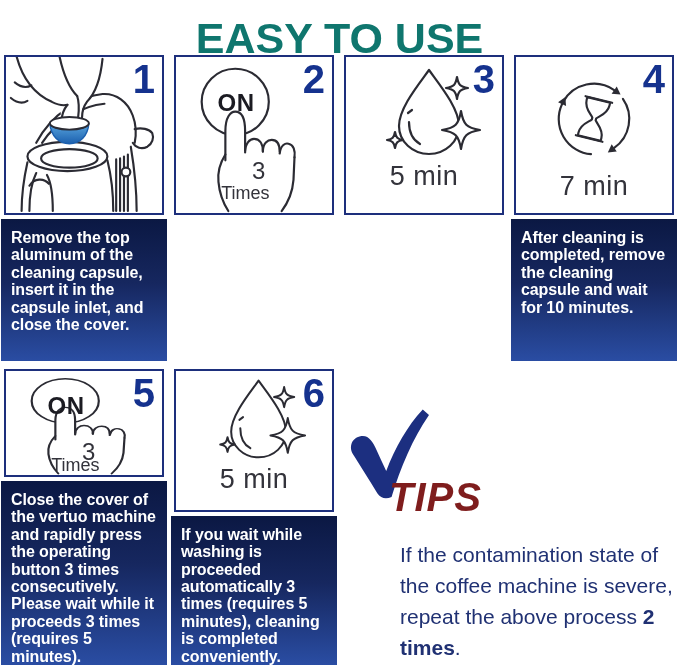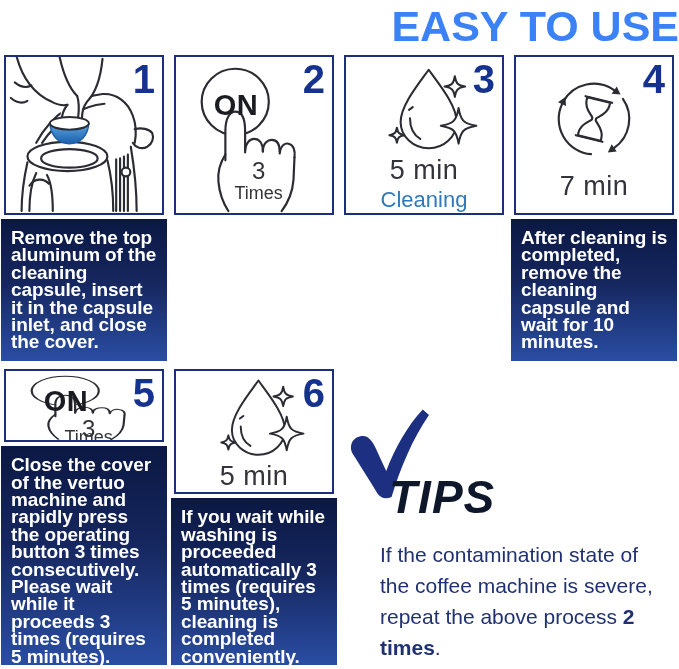--- a/index.html
+++ b/index.html
@@ -1,50 +1,50 @@
 <!DOCTYPE html>
 <html><head>
 <meta charset="utf-8">
 <style>
   * { box-sizing: border-box; margin: 0; padding: 0; }
   body { background: #fff; font-family: "Liberation Sans", sans-serif; }
   .page { position: relative; width: 679px; height: 669px; background: #fff; overflow: hidden; }
 
-  .title { text-align: right; font-size: 43px; font-weight: bold; color: #3b82f6; letter-spacing: 0px; padding-top: 2px; height: 55px; }
+  .title { text-align: center; font-size: 43px; font-weight: bold; color: #0f766e; letter-spacing: 0px; padding-top: 14px; height: 55px; }
 
   .grid { display: grid; grid-template-columns: repeat(4,166px); grid-template-rows: 306px 296px; column-gap: 4px; row-gap: 8px; padding: 0 1px; }
 
   .card { display: flex; flex-direction: column; }
   .illus { position: relative; height: 160px; margin: 0 3px; background: #fff; border: 2px solid #1d2f7c; overflow: hidden; }
   .row2 .illus { height: 148px; }
   .desc { flex: 1; margin-top: 4px; background: linear-gradient(180deg, #0b1843 0%, #16275f 45%, #2a4da3 100%); color: #fff; padding: 10px 8px 0 10px; }
-  .desc p { font-size: 19px; font-weight: bold; line-height: 17.4px; letter-spacing: -0.1px; }
+  .desc p { font-size: 16px; font-weight: bold; line-height: 17.4px; letter-spacing: -0.1px; }
 
   .num { position: absolute; top: 0px; right: 7px; font-size: 40px; font-weight: bold; color: #15328e; line-height: 1.1; }
 
   .svg-abs { position: absolute; inset: 0; width: 100%; height: 100%; }
 
   
-  .on-label { position: absolute; top: 20.5%; left: 17%; width: 43%; text-align: center; font-size: 29px; font-weight: bold; color: #1b1b22; letter-spacing: 0.5px; }
+  .on-label { position: absolute; top: 20.5%; left: 17%; width: 43%; text-align: center; font-size: 24px; font-weight: bold; color: #1b1b22; letter-spacing: 0.5px; }
   .count { position: absolute; top: 64%; left: 33%; width: 40%; text-align: center; font-size: 24px; color: #33333b; }
-  .count-unit { position: absolute; top: 81%; left: 29%; width: 48%; text-align: center; font-size: 18px; color: #33333b; }
+  .count-unit { position: absolute; top: 81%; left: 29%; width: 48%; text-align: left; font-size: 18px; color: #33333b; }
 
   
   .illus.stack { display: flex; flex-direction: column; align-items: center; }
   .drop-svg { width: 150px; height: 92px; margin-top: 9px; }
   .row2 .drop-svg { height: 84px; margin-top: 6px; }
   .cycle-svg { width: 150px; height: 98px; margin-top: 13px; }
   .duration { font-size: 27px; color: #33333b; margin-top: 3px; letter-spacing: 0.5px; }
   .phase { font-size: 22px; color: #2e79b9; margin-top: 1px; }
 
   
   .tips { position: relative; grid-column: 3 / 5; grid-row: 2; }
   .tips-check { position: absolute; left: 6px; top: 40px; width: 82px; height: 92px; }
-  .tips-title { position: absolute; left: 48px; top: 108px; font-size: 46px; line-height: 40px; font-weight: bold; font-style: italic; color: #0f172a; letter-spacing: 1px; }
-  .tips-text { position: absolute; left: 39px; top: 170px; width: 280px; font-size: 21px; line-height: 31px; color: #203173; }
+  .tips-title { position: absolute; left: 48px; top: 108px; font-size: 40px; line-height: 40px; font-weight: bold; font-style: italic; color: #7f1d1d; letter-spacing: 1px; }
+  .tips-text { position: absolute; left: 59px; top: 170px; width: 280px; font-size: 21px; line-height: 31px; color: #203173; }
   .tips-text b { font-weight: bold; }
 
   svg .ln { stroke: #2b2b33; stroke-width: 2.2; fill: none; stroke-linecap: round; stroke-linejoin: round; }
   svg .lnf { stroke: #2b2b33; stroke-width: 2.2; fill: #fff; stroke-linecap: round; stroke-linejoin: round; }
   svg .mask { fill: #fff; stroke: none; }
 </style>
 </head>
 <body>
 
 <div class="page">
@@ -121,21 +121,20 @@
       <div class="illus stack">
         <svg class="drop-svg" viewBox="0 0 150 92">
           <path class="ln" d="M80,4 C70,18 50,42 50,60 A30,28 0 0 0 110,60 C110,42 90,18 80,4 Z"></path>
           <path class="ln" d="M60,56 C60,66 64,74 71,78"></path>
           <path class="ln" d="M59,47 l4,-3"></path>
           <path class="lnf" stroke-width="2" d="M108,11 C109.3,18.8 111.2,20.7 119,22 C111.2,23.3 109.3,25.2 108,33 C106.7,25.2 104.8,23.3 97,22 C104.8,20.7 106.7,18.8 108,11 Z"></path>
           <path class="lnf" stroke-width="2" d="M112,45 C114.3,58.5 117.5,61.7 131,64 C117.5,66.3 114.3,69.5 112,83 C109.7,69.5 106.5,66.3 93,64 C106.5,61.7 109.7,58.5 112,45 Z"></path>
           <path class="lnf" stroke-width="2" d="M46,66 C47,71.6 48.4,73 54,74 C48.4,75 47,76.4 46,82 C45,76.4 43.6,75 38,74 C43.6,73 45,71.6 46,66 Z"></path>
         </svg>
         <div class="duration">5 min</div>
-        <div class="phase">Cleaning</div>
         <div class="num">3</div>
       </div>
     </div>
 
     <div class="card row1">
       <div class="illus stack">
         <svg class="cycle-svg" viewBox="0 0 150 100">
           <path class="ln" stroke-width="2" d="M43.8,32 A36,36 0 0 1 95.6,20.5"></path>
           <path fill="#2b2b33" d="M102.1,25.1 L98.2,16.8 L93,24.2 Z"></path>
           <path class="ln" stroke-width="2" d="M104.5,29.4 A36,36 0 0 1 95.6,79.5"></path>

